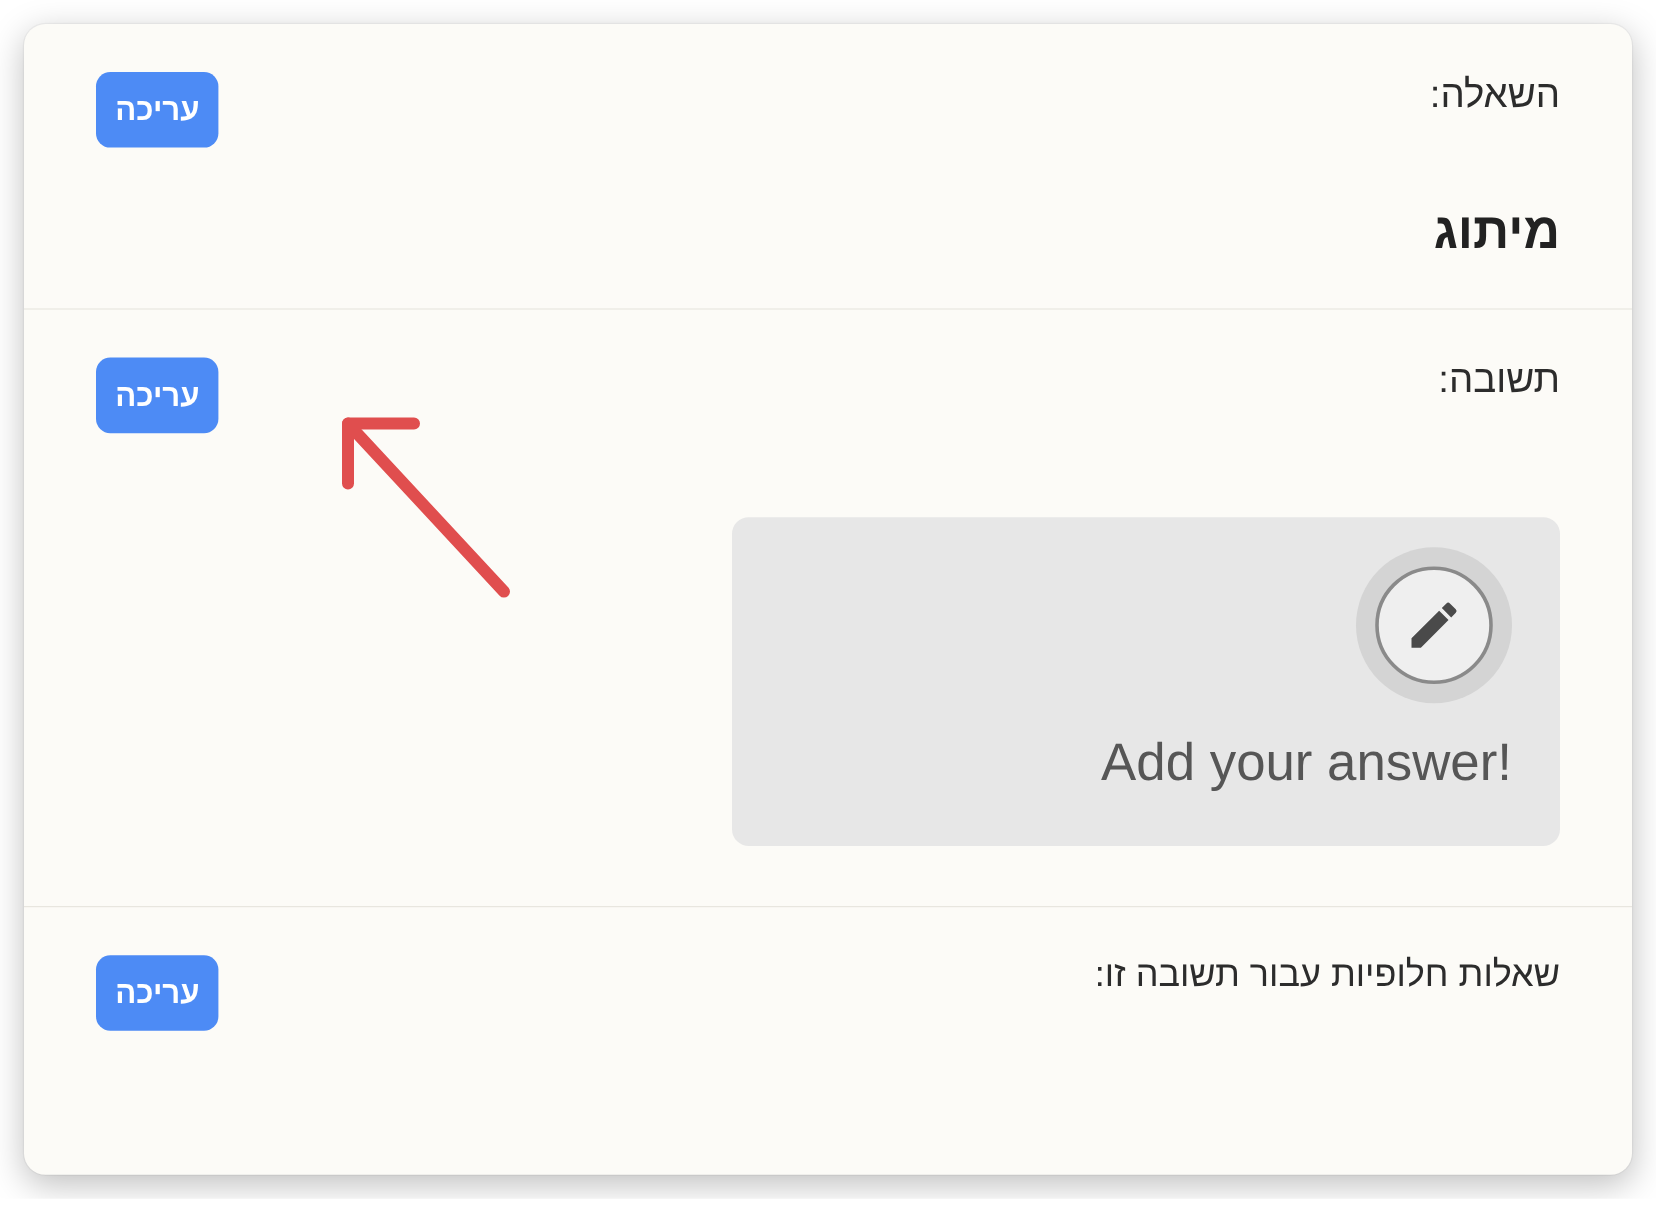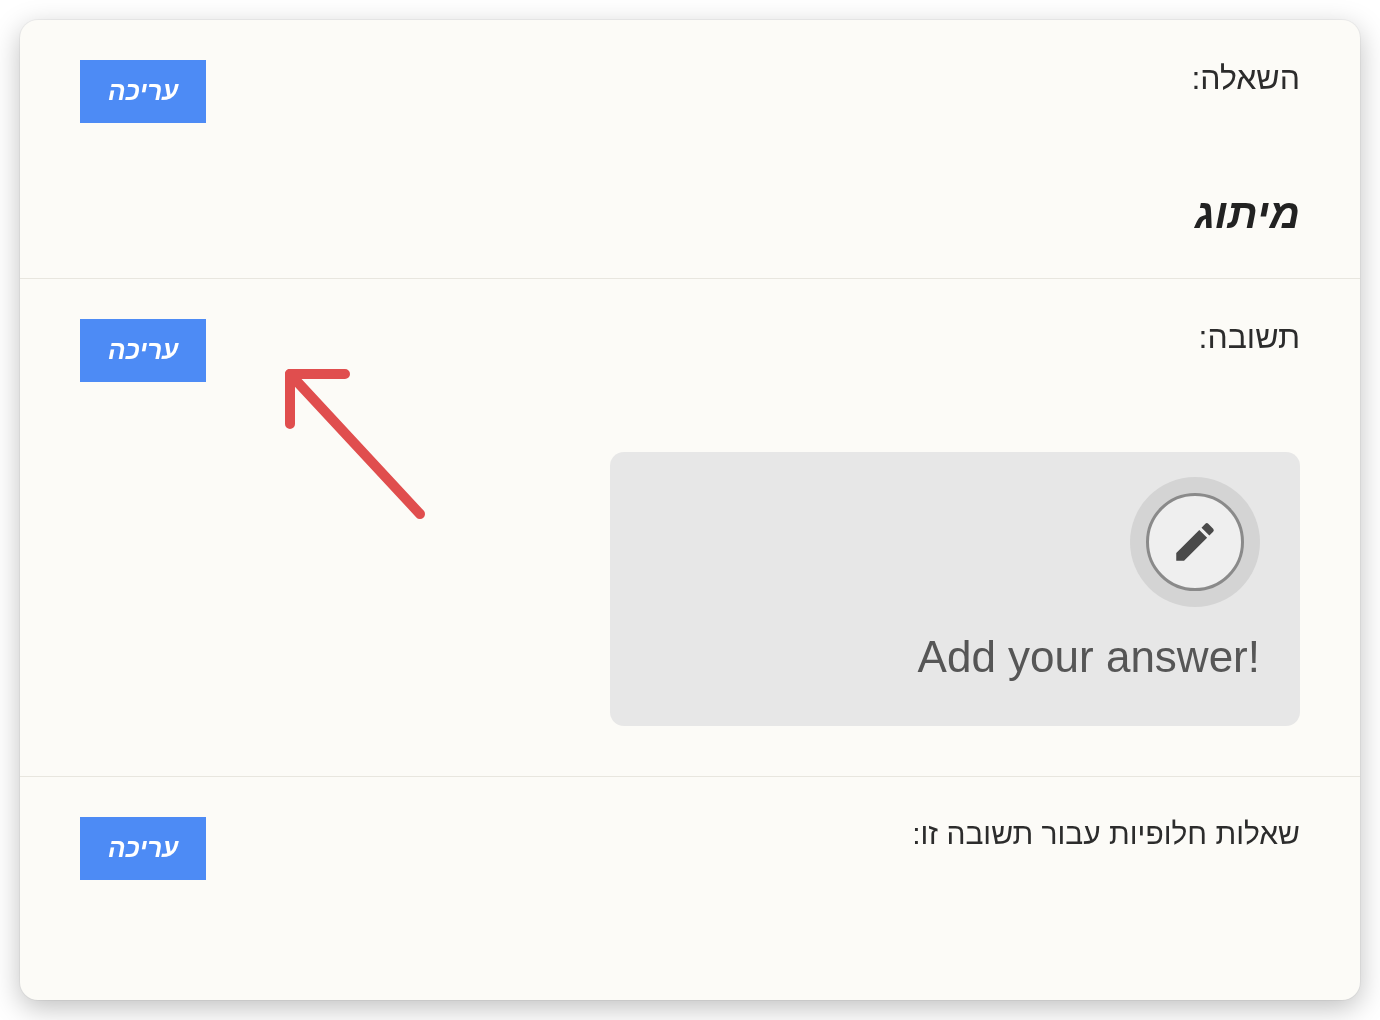--- a/index.html
+++ b/index.html
@@ -38,35 +38,33 @@
     text-align: right;
     font-size: 32px;
     color: #2c2c2c;
     font-weight: 400;
   }
   .heading {
     font-size: 42px;
     font-weight: 700;
     color: #222;
     text-align: right;
-    margin-top: 67px;
-    font-style: italic;
+    margin-top: 46px;
   }
 
   .edit-btn {
     background: #4d8bf5;
     color: #ffffff;
     border: none;
-    border-radius: 0;
+    border-radius: 12px;
     font-size: 26px;
     font-weight: 600;
-    padding: 16px 28px;
+    padding: 16px 16px;
     cursor: pointer;
     font-family: inherit;
-    font-style: italic;
   }
 
   .answer-card {
     background: #e7e7e7;
     border-radius: 14px;
     padding: 25px 40px 44px 40px;
     width: 690px;
     margin-top: 70px;
     margin-left: auto;
     margin-right: 0;

